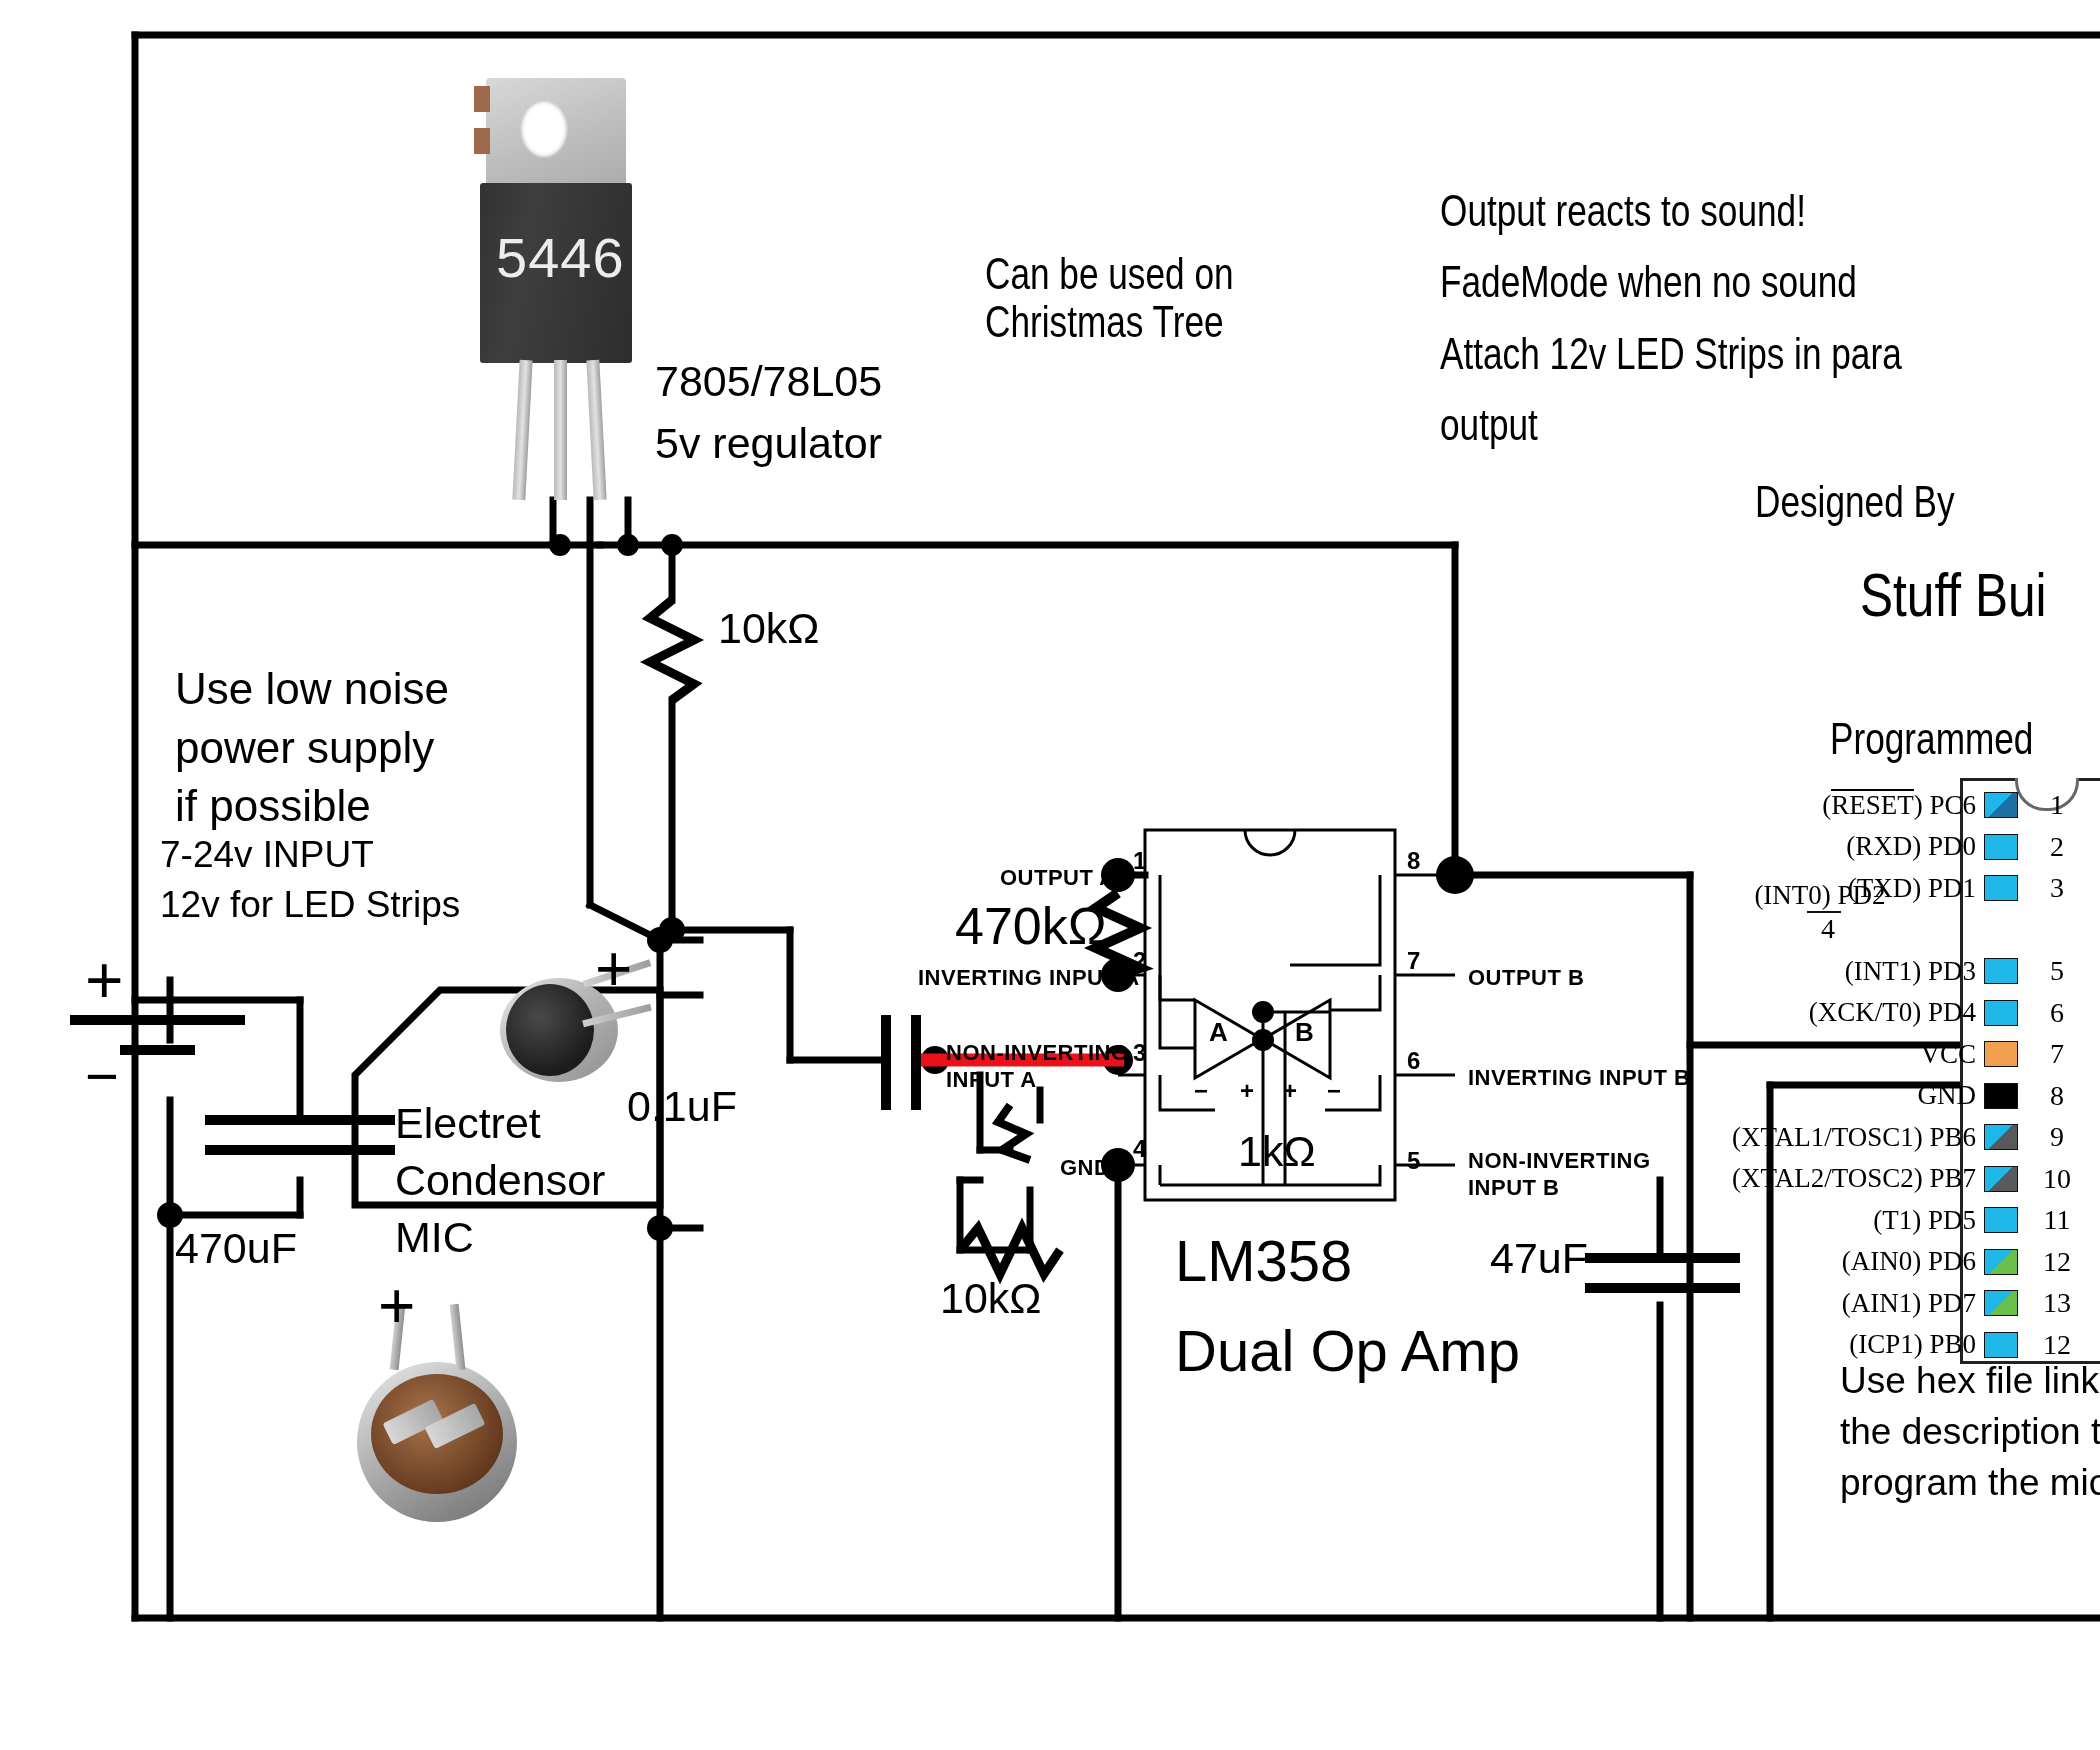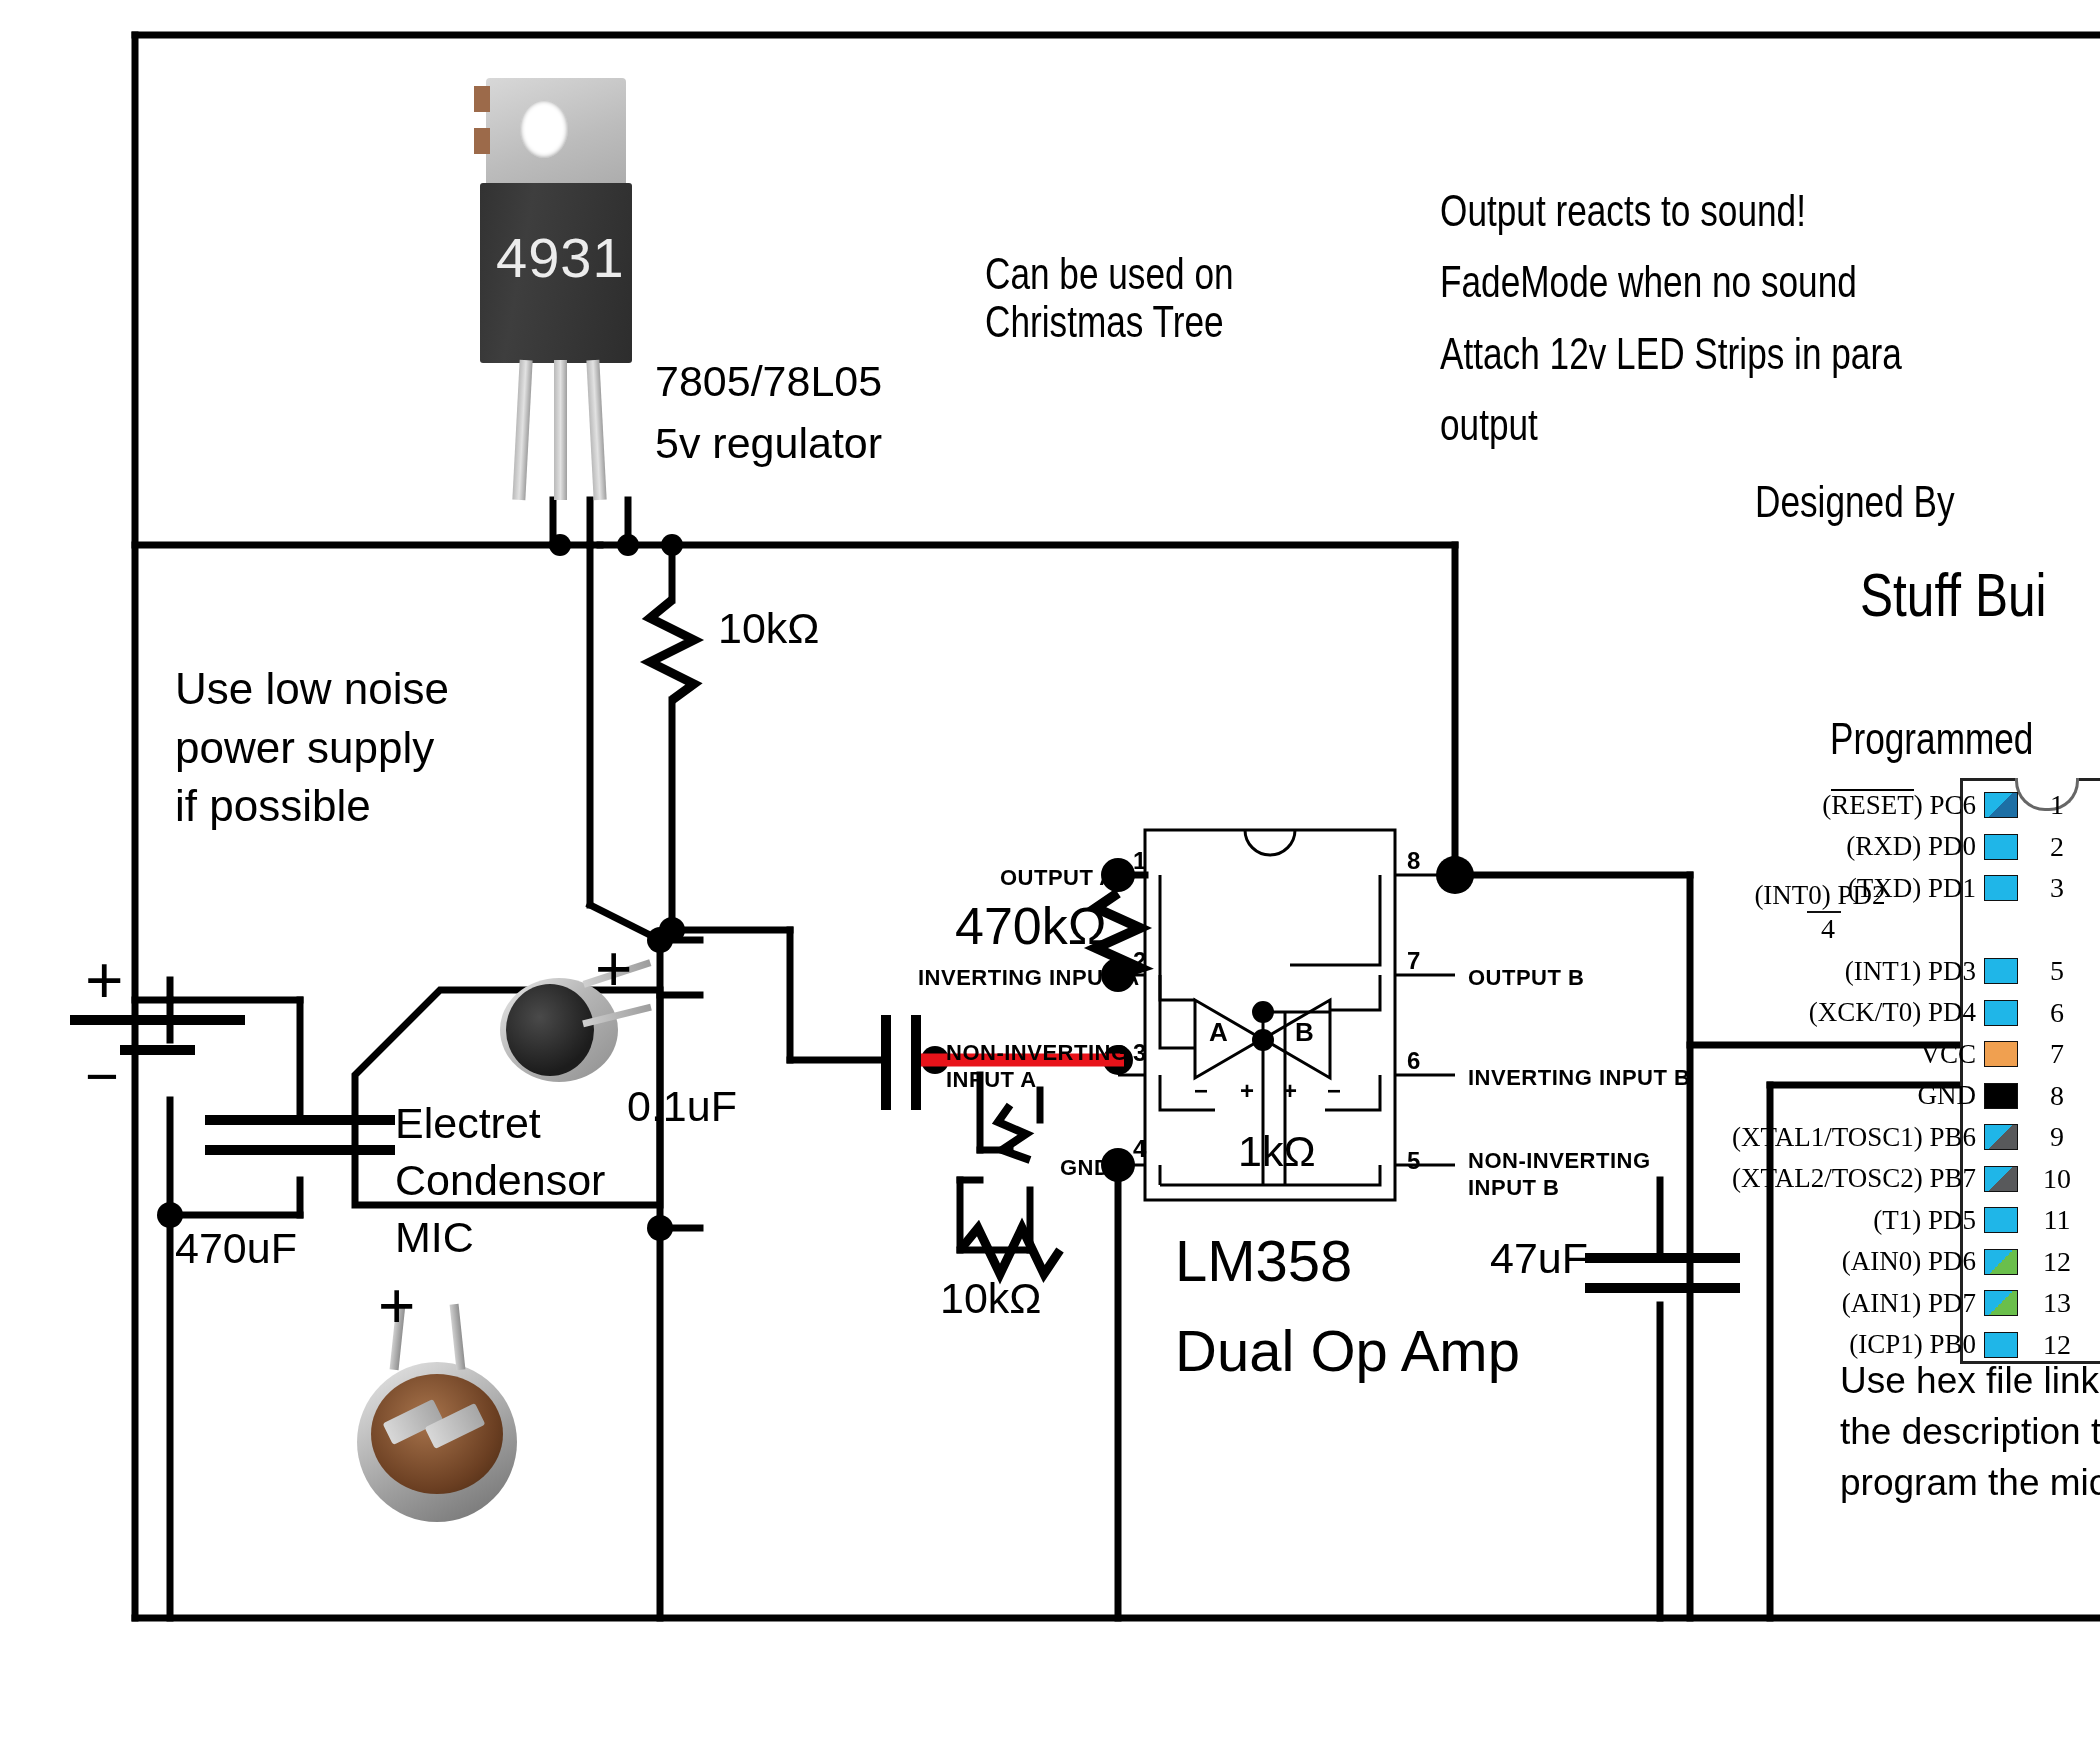--- a/index.html
+++ b/index.html
@@ -185,21 +185,21 @@
   <div style="position:absolute;left:472px;top:78px;width:168px;height:430px;">
     <div style="position:absolute;left:14px;top:0;width:140px;height:120px;
                 background:linear-gradient(160deg,#d8d8d8,#bcbcbc 55%,#a9a9a9);
                 border-radius:4px 4px 0 0;"></div>
     <div style="position:absolute;left:48px;top:22px;width:48px;height:58px;border-radius:50%;
                 background:#fff;box-shadow:inset 0 0 5px #8a8a8a;"></div>
     <div style="position:absolute;left:2px;top:8px;width:16px;height:26px;background:#9c6a4a;"></div>
     <div style="position:absolute;left:2px;top:50px;width:16px;height:26px;background:#9c6a4a;"></div>
     <div style="position:absolute;left:8px;top:105px;width:152px;height:180px;
                 background:linear-gradient(100deg,#323232,#3e3e3e 30%,#2d2d2d);border-radius:3px;"></div>
-    <div class="txt" style="left:24px;top:150px;font-size:56px;color:#ececec;letter-spacing:1px;">4931</div>
+    <div class="txt" style="left:24px;top:150px;font-size:56px;color:#ececec;letter-spacing:1px;">5446</div>
     <div style="position:absolute;left:44px;top:282px;width:13px;height:140px;
                 background:linear-gradient(90deg,#b9b9b9,#e2e2e2,#9e9e9e);transform:rotate(3deg);"></div>
     <div style="position:absolute;left:82px;top:282px;width:13px;height:140px;
                 background:linear-gradient(90deg,#b9b9b9,#e2e2e2,#9e9e9e);"></div>
     <div style="position:absolute;left:118px;top:282px;width:13px;height:140px;
                 background:linear-gradient(90deg,#b9b9b9,#e2e2e2,#9e9e9e);transform:rotate(-3deg);"></div>
   </div>
 
   <div style="position:absolute;left:490px;top:960px;width:175px;height:140px;">
     <div style="position:absolute;left:10px;top:18px;width:118px;height:104px;border-radius:50%;
@@ -242,20 +242,22 @@
 
   <div class="txt cond" style="left:1830px;top:715px;font-size:44px;">Programmed</div>
 
   <div class="txt label" style="left:655px;top:350px;line-height:1.45;">7805/78L05
 5v regulator</div>
 
   <div class="txt note" style="left:175px;top:660px;line-height:1.33;">Use low noise
 power supply
 if possible</div>
 
+  <div class="txt note-sm" style="left:160px;top:830px;line-height:1.35;">7-24v INPUT
+12v for LED Strips</div>
 
   <div class="txt label" style="left:395px;top:1095px;line-height:1.33;">Electret
 Condensor
 MIC</div>
 
   <div class="txt" style="left:85px;top:945px;font-size:66px;font-weight:300;">+</div>
   <div class="txt" style="left:85px;top:1045px;font-size:58px;font-weight:300;">−</div>
   <div class="txt" style="left:595px;top:935px;font-size:64px;font-weight:300;">+</div>
   <div class="txt" style="left:378px;top:1272px;font-size:64px;font-weight:300;">+</div>
 

